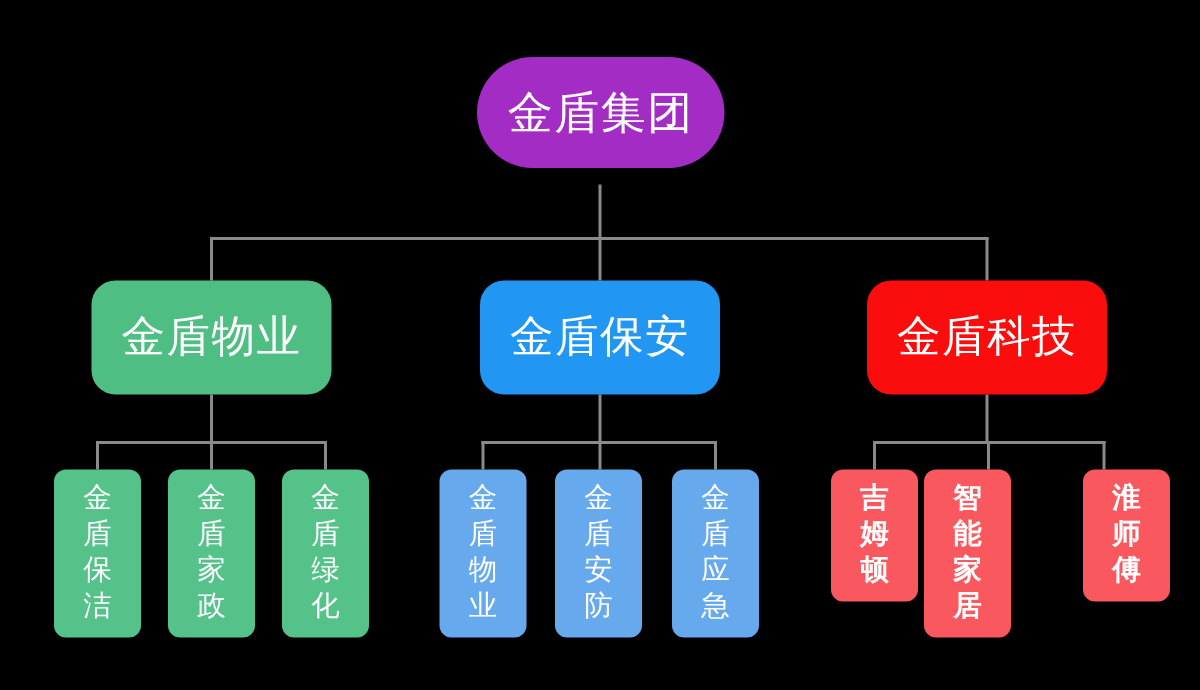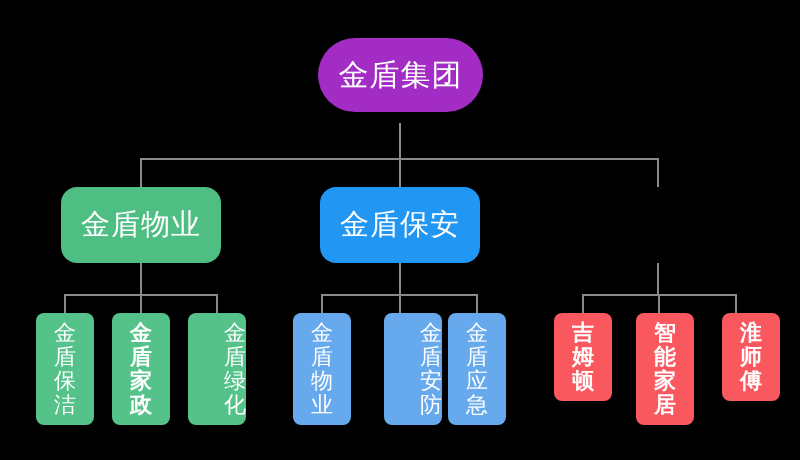--- a/index.html
+++ b/index.html
@@ -42,21 +42,21 @@
     letter-spacing: 1px;
   }
   .group-0 { left: 61px;  background: var(--g0); }
   .group-1 { left: 320px; background: var(--g1); font-family: Liberation Mono, monospace; }
   .group-2 { left: 578px; background: var(--g2); }
   .child-node {
     top: 313px;
     width: 58px;
     border-radius: 8px;
     padding: 8px 0;
-    font-size: 22px;
+    font-size: 19px;
     align-items: flex-start;
   }
   .child-node .vtext {
     display: block;
     width: 1em;
     line-height: 24px;
     word-break: break-all;
     text-align: center;
   }
   .cg-0 { background: var(--c0); }
@@ -99,44 +99,47 @@
   <div class="node root-node">
     <span>金盾集团</span>
   </div>
 
   <div class="node group-node group-0">
     <span>金盾物业</span>
   </div>
   <div class="node group-node group-1">
     <span>金盾保安</span>
   </div>
+  <div class="node group-node group-2">
+    <span>金盾科技</span>
+  </div>
 
   <div class="node child-node cg-0" style="left:36px;">
     <span class="vtext">金盾保洁</span>
   </div>
-  <div class="node child-node cg-0" style="left:112px;font-weight:bold;">
+  <div class="node child-node cg-0" style="left:112px;">
     <span class="vtext">金盾家政</span>
   </div>
-  <div class="node child-node cg-0" style="left:188px;justify-content:flex-end;">
+  <div class="node child-node cg-0" style="left:188px;">
     <span class="vtext">金盾绿化</span>
   </div>
 
   <div class="node child-node cg-1" style="left:293px;">
     <span class="vtext">金盾物业</span>
   </div>
-  <div class="node child-node cg-1" style="left:384px;justify-content:flex-end;">
+  <div class="node child-node cg-1" style="left:370px;">
     <span class="vtext">金盾安防</span>
   </div>
   <div class="node child-node cg-1" style="left:448px;justify-content:center;">
     <span class="vtext">金盾应急</span>
   </div>
 
   <div class="node child-node cg-2" style="left:554px;">
     <span class="vtext">吉姆顿</span>
   </div>
-  <div class="node child-node cg-2" style="left:636px;align-items:center;">
+  <div class="node child-node cg-2" style="left:616px;align-items:center;">
     <span class="vtext">智能家居</span>
   </div>
   <div class="node child-node cg-2" style="left:707px;margin-left:15px;">
     <span class="vtext">淮师傅</span>
   </div>
 
 </div>
 
 </body></html>

